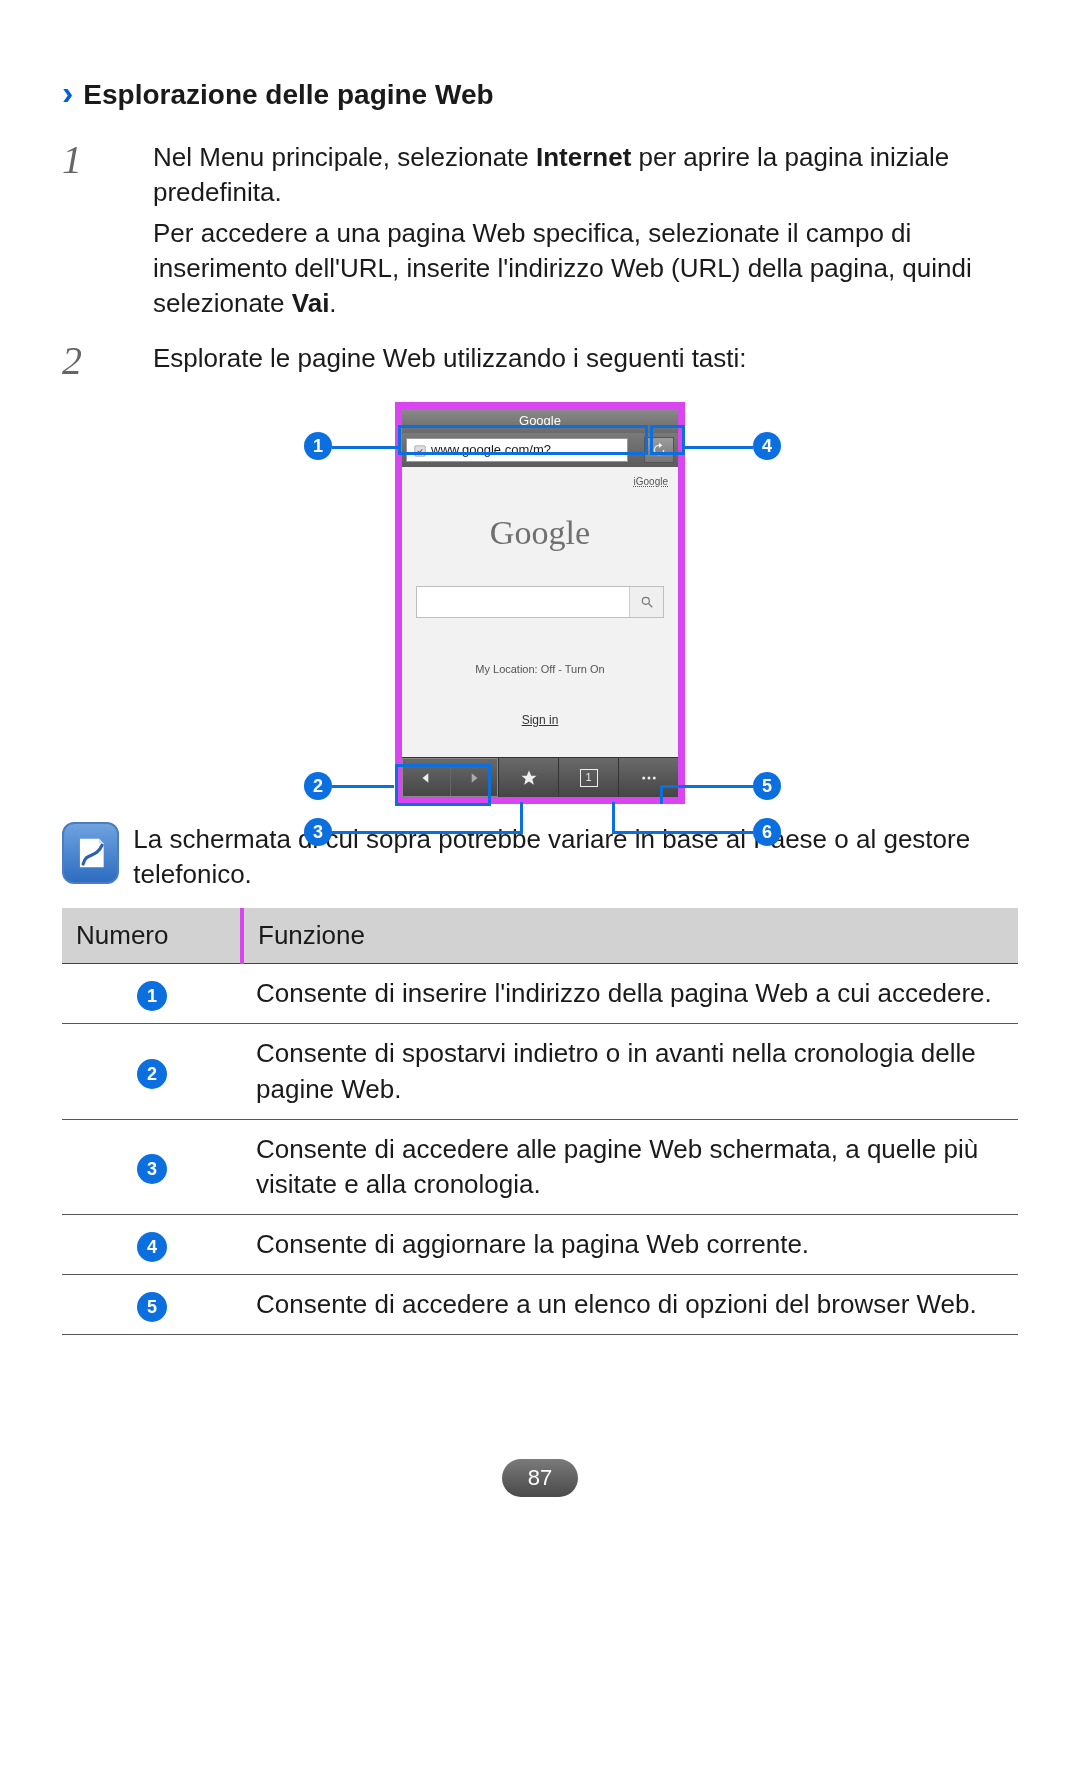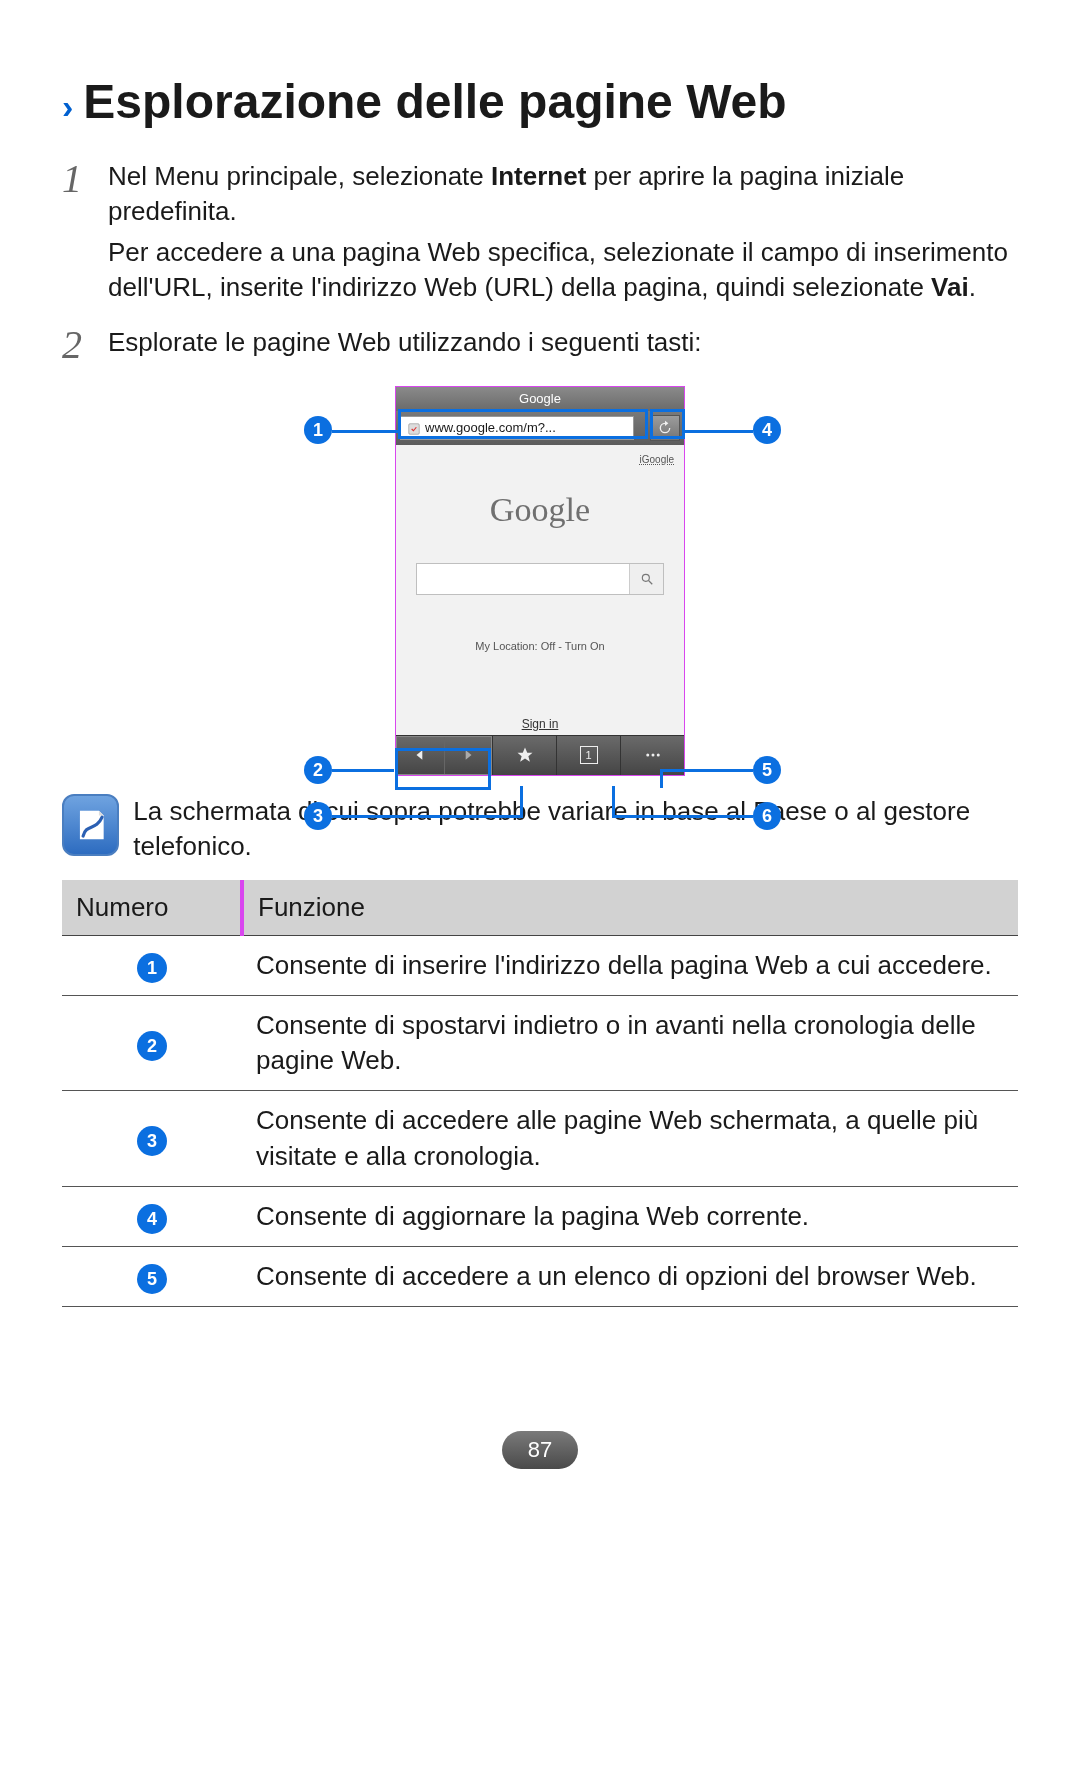--- a/index.html
+++ b/index.html
@@ -8,42 +8,42 @@
     font-family: "Segoe UI", Arial, sans-serif;
     font-size: 26px;
     color: #1a1a1a;
     background: #fff;
     width: 1080px;
     padding: 70px 62px 40px 62px;
     line-height: 1.35;
   }
   .heading-row { display: flex; align-items: baseline; margin-bottom: 24px; }
   .chevron { color: #0060d0; font-size: 34px; font-weight: 900; margin-right: 10px; }
-  .heading { font-size: 48px; font-weight: 700; }
+  .heading { font-size: 28px; font-weight: 700; }
   .step-row { display: flex; align-items: flex-start; margin-bottom: 14px; }
   .step-num {
     font-family: Georgia, "Times New Roman", serif;
     font-style: italic;
     font-size: 40px;
     color: #666;
     width: 44px;
     line-height: 1;
     margin-right: 2px;
   }
-  .step-body { flex: 1; }
+  .step-body { flex: 1; margin-left: 45px; }
   .step-body p { margin: 0 0 6px 0; }
 
   
   .phone-wrap { position: relative; width: 640px; margin: 20px auto 18px auto; }
   .phone {
     position: relative;
     width: 290px;
     margin: 0 auto;
     background: #fff;
-    border: 1px solid #d946ef;
+    border: 7px solid #d946ef;
   }
   .phone-titlebar {
     background: linear-gradient(#8a8a8a,#6a6a6a);
     color: #fff;
     text-align: center;
     font-size: 13px;
     padding: 3px 0;
   }
   .urlbar-row {
     display: flex;
@@ -96,21 +96,21 @@
   }
   .search-row .sinput { flex: 1; height: 30px; border: none; }
   .search-row .sbtn {
     width: 34px; height: 30px;
     border-left: 1px solid #ccc;
     background: #efefef;
     display: flex; align-items: center; justify-content: center;
   }
   .search-row .sbtn svg { width: 14px; height: 14px; }
   .mylocation { text-align: center; font-size: 11px; color: #555; margin-top: 44px; }
-  .signin { text-align: center; font-size: 12px; color: #333; text-decoration: underline; margin-top: 62px; }
+  .signin { text-align: center; font-size: 12px; color: #333; text-decoration: underline; margin-top: 36px; }
   .toolbar {
     display: flex;
     height: 40px;
     background: linear-gradient(#6a6a6a,#454545);
     border-top: 1px solid #333;
   }
   .tb-nav {
     display: flex;
     width: 96px;
     border: 1px solid #888;

